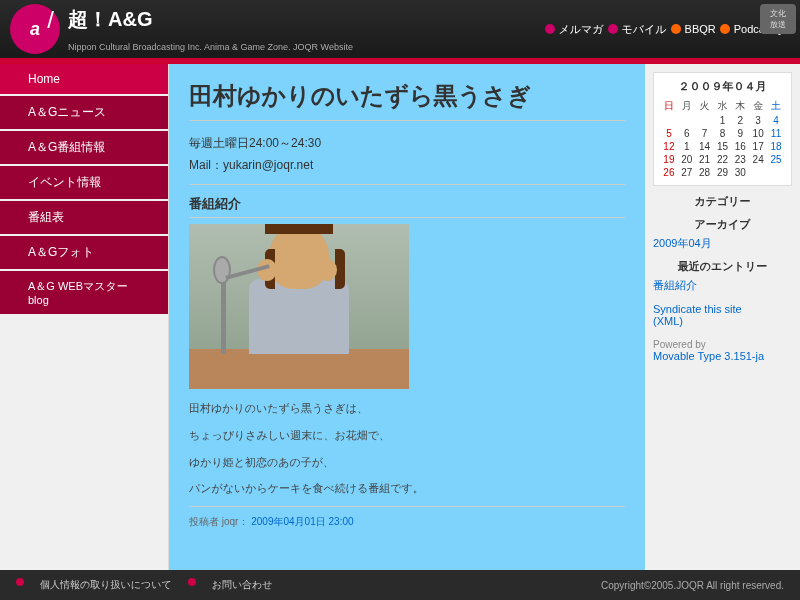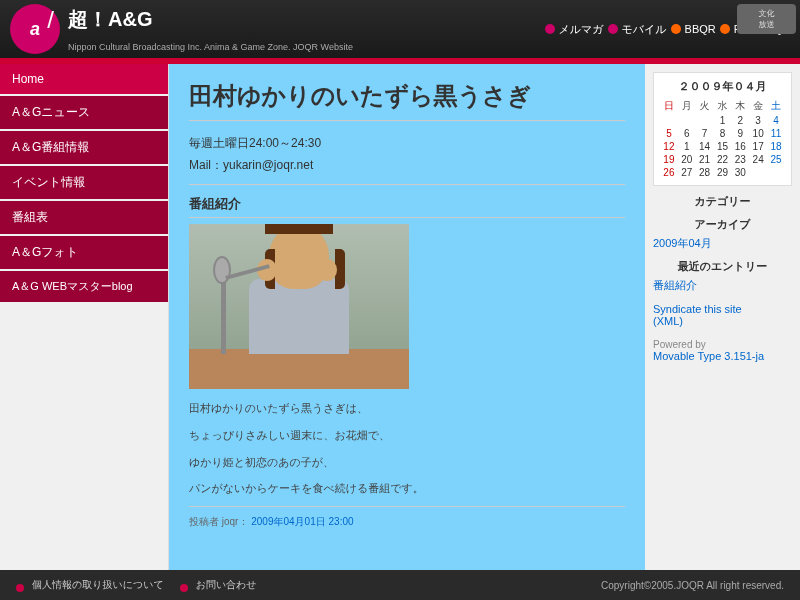--- a/index.html
+++ b/index.html
@@ -70,21 +70,21 @@
       height: 10px;
       border-radius: 50%;
       background: #cc0066;
       display: inline-block;
     }
     .nav-dot.orange { background: #ff6600; }
     #top-right-badge {
       position: absolute;
       top: 4px;
       right: 4px;
-      width: 59px;
+      width: 36px;
       height: 30px;
       background: #666;
       border-radius: 4px;
       display: flex;
       align-items: center;
       justify-content: center;
       font-size: 8px;
       color: #fff;
     }
 
@@ -103,21 +103,21 @@
 
     
     #sidebar {
       width: 168px;
       background: #f0f0f0;
       flex-shrink: 0;
       padding-top: 0;
     }
     .sidebar-item {
       display: block;
-      padding: 8px 12px;
+      padding: 8px 28px;
       font-size: 12px;
       color: white;
       background: #cc0044;
       border-bottom: 2px solid #f0f0f0;
       cursor: pointer;
       text-decoration: none;
     }
     .sidebar-item.home {
       background: #cc0044;
     }
@@ -270,22 +270,22 @@
     }
     .footer-left {
       display: flex;
       gap: 16px;
     }
     .footer-link {
       color: #ccc;
       font-size: 10px;
       text-decoration: none;
       display: flex;
-      align-items: flex-end;
-      gap: 8px;
+      align-items: flex-start;
+      gap: 16px;
     }
     .footer-dot {
       width: 8px;
       height: 8px;
       border-radius: 50%;
       background: #cc0044;
       display: inline-block;
     }
     .footer-right {
       color: #aaa;

